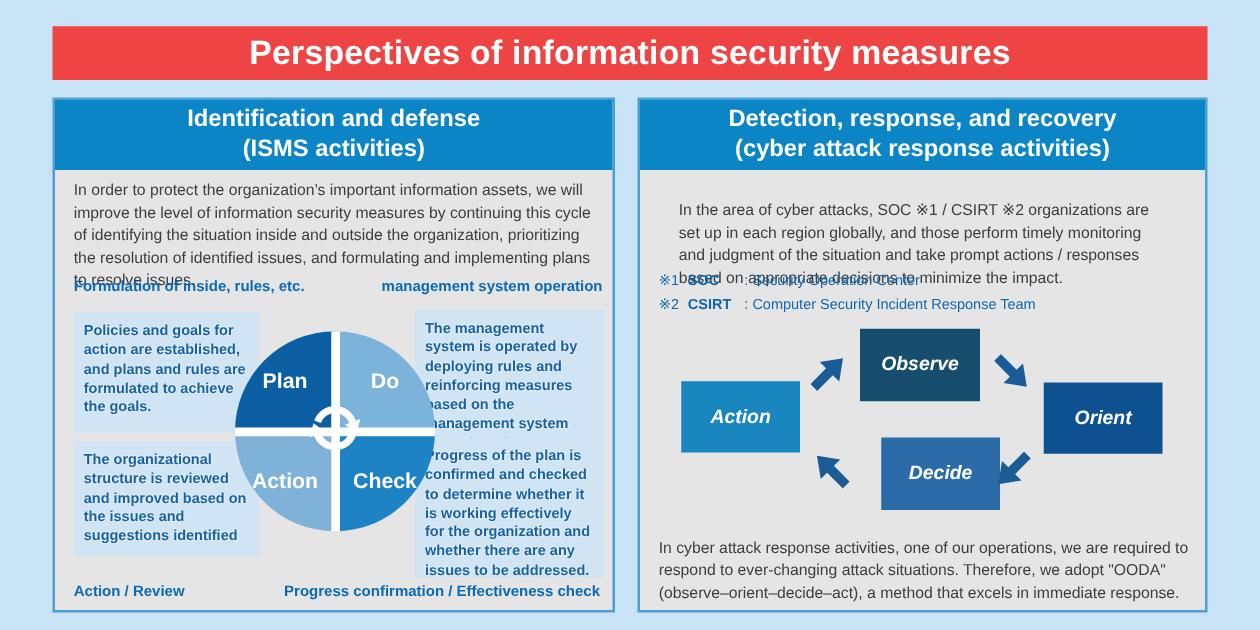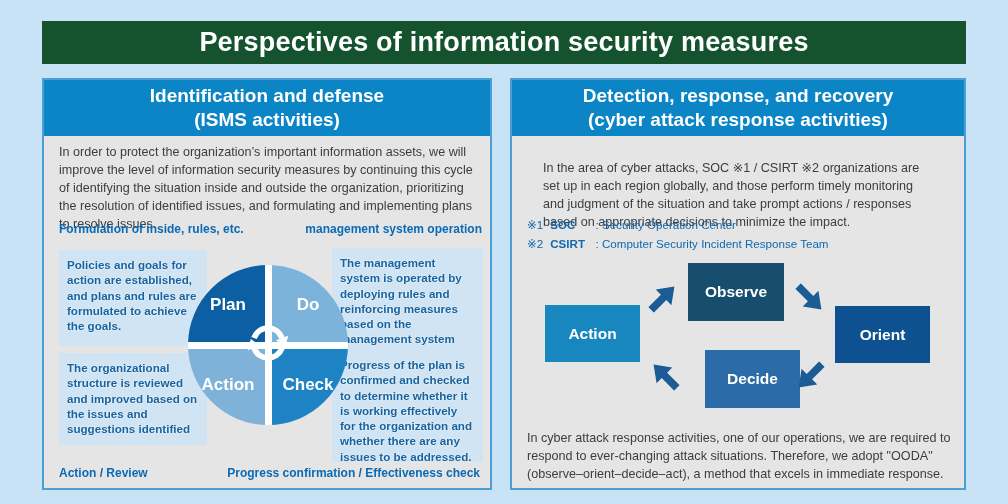--- a/index.html
+++ b/index.html
@@ -5,21 +5,21 @@
   html,body{margin:0;padding:0;}
   body{
     width:1008px;height:504px;
     font-family:"Liberation Sans","DejaVu Sans",sans-serif;
     background:#c8e3f6;
     position:relative;
     overflow:hidden;
   }
   .banner{
     position:absolute;left:42px;top:21px;width:924px;height:43px;
-    background:#14532d;color:#fff;
+    background:#ef4444;color:#fff;
     display:flex;align-items:center;justify-content:center;
     font-size:27px;font-weight:bold;letter-spacing:.2px;
   }
   .panel{
     position:absolute;top:78px;height:412px;
     background:#e5e5e5;border:2px solid #4aa0d4;box-sizing:border-box;
   }
   .panel.left{left:42px;width:450px;}
   .panel.right{left:510px;width:456px;}
   .panel-header{
@@ -58,21 +58,21 @@
   .quad.action{left:0;top:80px;background:#7fb2d8;}
   .quad.check{left:80px;top:80px;background:#1e83c4;}
   .cross-v{position:absolute;left:76.5px;top:0;width:7px;height:160px;background:#fff;}
   .cross-h{position:absolute;top:76.5px;left:0;height:7px;width:160px;background:#fff;}
   .cycle-icon{
     position:absolute;left:50%;top:50%;transform:translate(-50%,-50%);
   }
   
   .ooda-box{
     position:absolute;display:flex;align-items:center;justify-content:center;
-    color:#fff;font-weight:bold;font-size:15.5px;
+    color:#fff;font-weight:bold;font-size:15.5px;font-style:italic;
   }
   .ooda-box.observe{left:176px;top:127px;width:96px;height:58px;background:#174e6d;}
   .ooda-box.orient{left:323px;top:170px;width:95px;height:57px;background:#0e5190;}
   .ooda-box.decide{left:177px;top:214px;width:95px;height:58px;background:#2b6ca8;margin-left:16px;}
   .ooda-box.action{left:33px;top:169px;width:95px;height:57px;background:#1886bf;}
   .ooda-arrow{position:absolute;width:34px;height:24px;color:#1c5c96;}
   .ooda-arrow svg{display:block;width:34px;height:24px;}
   .ooda-arrow.a1{left:134px;top:150px;transform:rotate(-45deg);}
   .ooda-arrow.a2{left:281px;top:150px;transform:rotate(45deg);}
   .ooda-arrow.a3{left:281px;top:228px;transform:rotate(135deg);}

